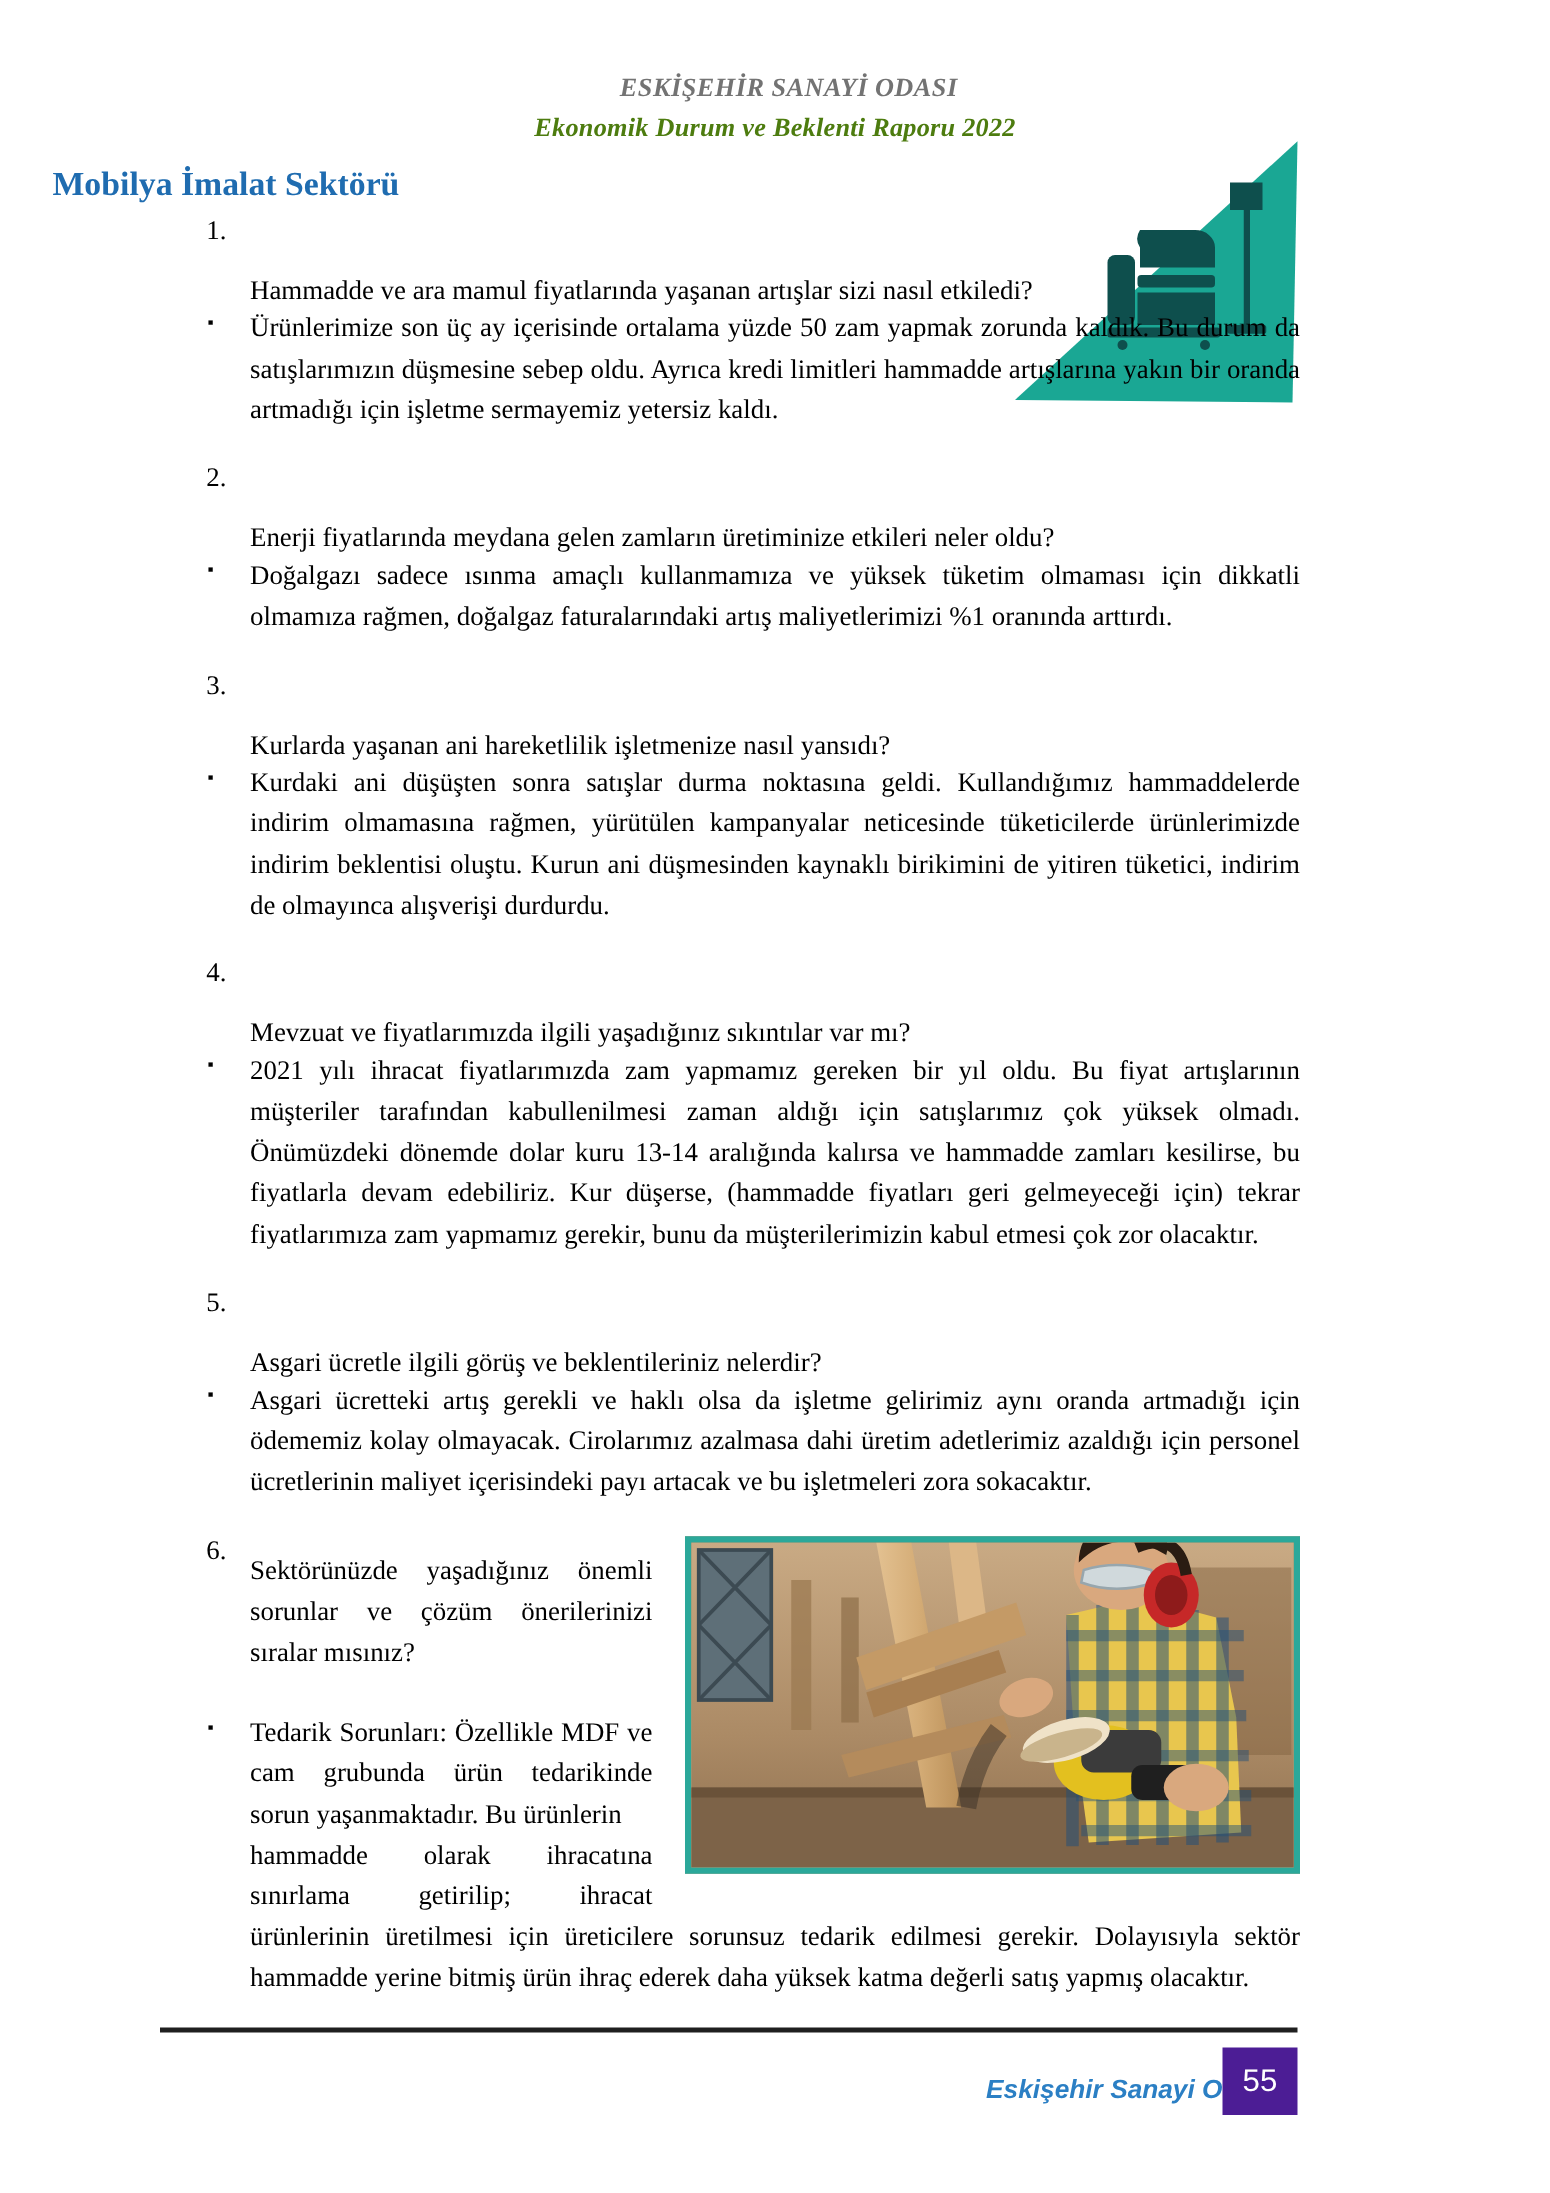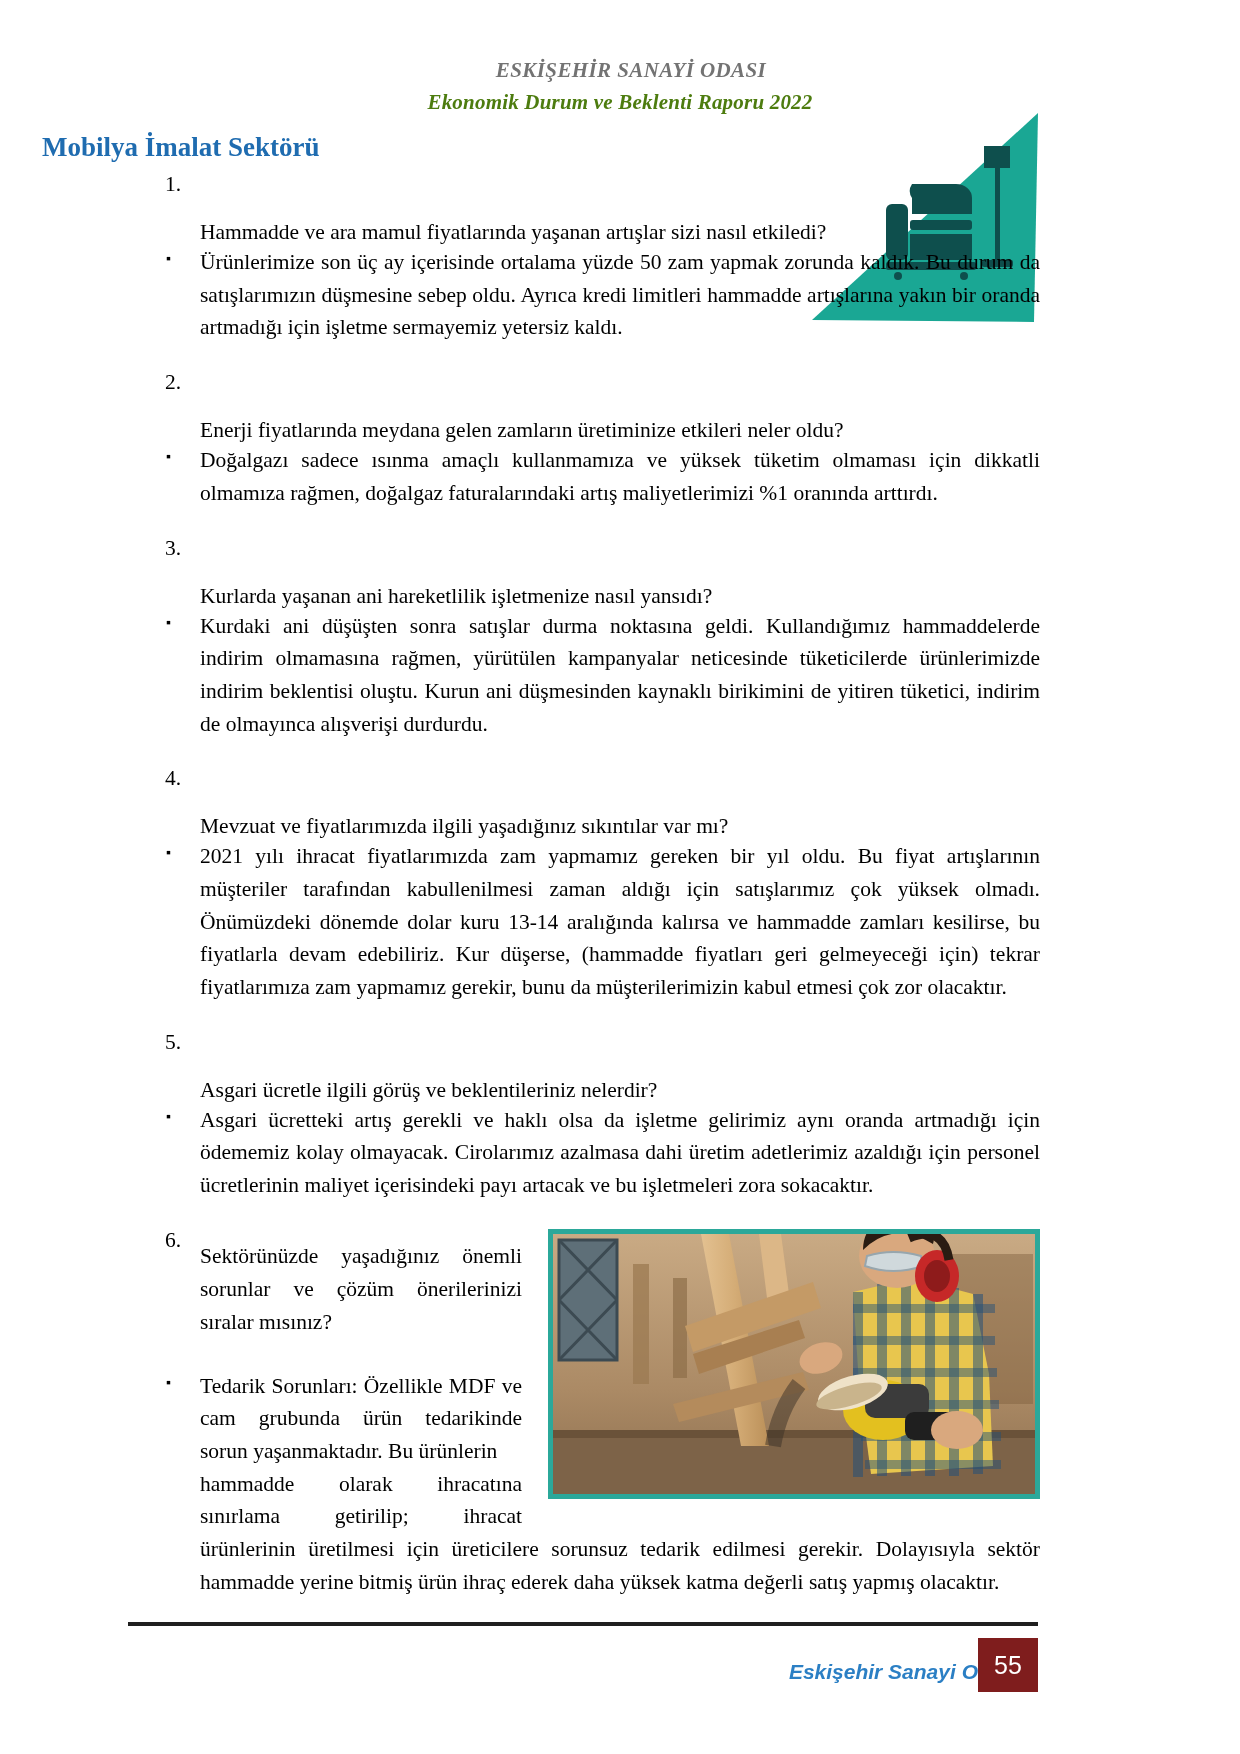--- a/index.html
+++ b/index.html
@@ -179,21 +179,21 @@
     font-size: 21px;
     color: #2b7fc4;
     z-index: 3;
   }
   .footer-pagebox {
     position: absolute;
     left: 978px;
     top: 1638px;
     width: 60px;
     height: 54px;
-    background: #7f1d1d;
+    background: #4c1d95;
     color: #ffffff;
     font-family: "Liberation Sans", "DejaVu Sans", sans-serif;
     font-size: 25px;
     display: flex;
     align-items: center;
     justify-content: center;
     z-index: 3;
   }
 </style>
 </head>

